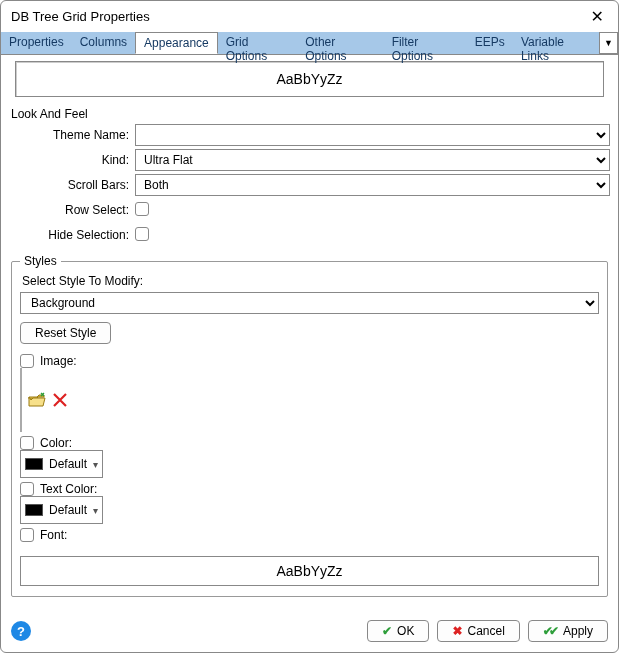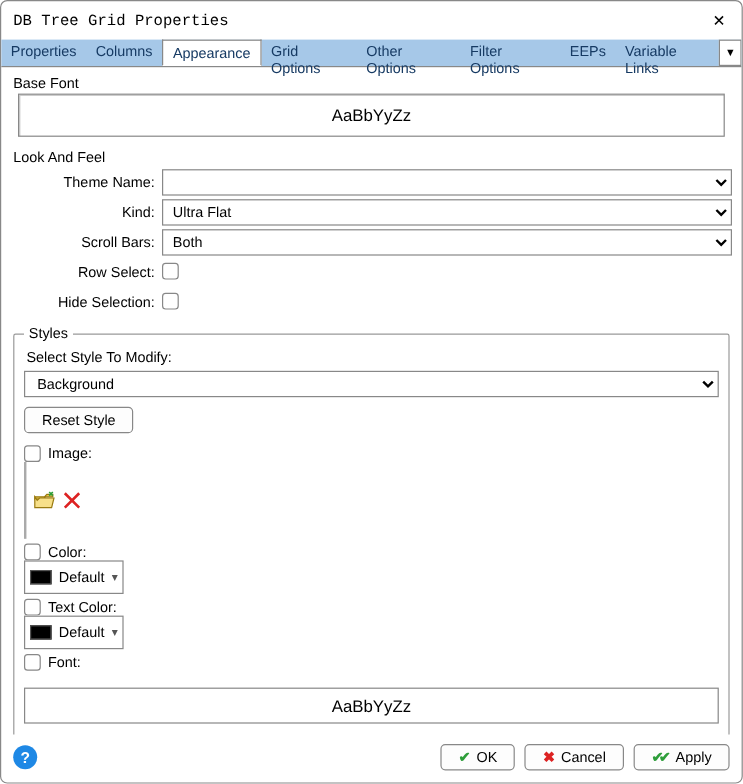--- a/index.html
+++ b/index.html
@@ -16,21 +16,20 @@
     border-radius: 6px;
     display: flex;
     flex-direction: column;
   }
   .titlebar {
     display: flex;
     align-items: center;
     justify-content: space-between;
     padding: 6px 10px 6px 10px;
     font-size: 13px;
-    font-family: Liberation Mono, monospace;
   }
   .titlebar .close {
     font-size: 16px;
     cursor: pointer;
     padding: 0 4px;
   }
   .tabbar {
     display: flex;
     align-items: stretch;
     background: #a6c8e8;
@@ -240,21 +239,20 @@
   <div class="tab">Other Options</div>
   <div class="tab">Filter Options</div>
   <div class="tab">EEPs</div>
   <div class="tab">Variable Links</div>
   <div class="tab-overflow">
     <span style="font-size:9px;">▼</span>
   </div>
 </div>
 
 <div class="content">
-  <div class="section-label">Base Font</div>
   <div class="font-preview">
     <span>AaBbYyZz</span>
   </div>
 
   <div class="section-label">Look And Feel</div>
 
 
   <div class="row">
     <div class="lbl">Theme Name:</div>
     <div class="ctrl">

